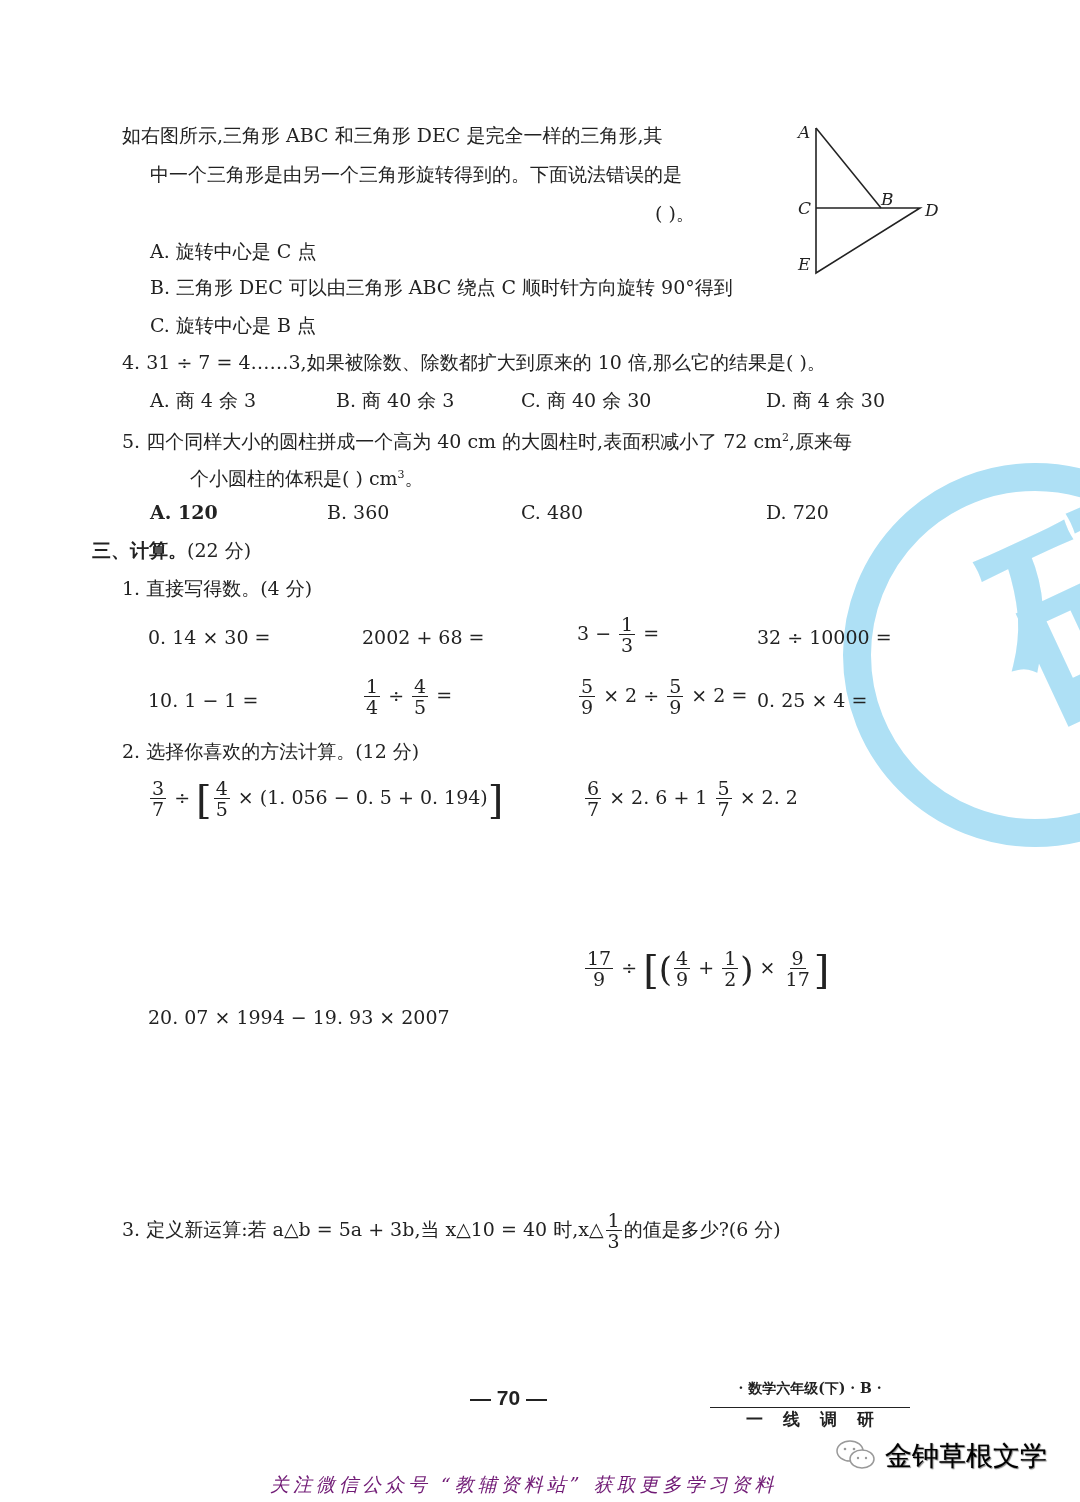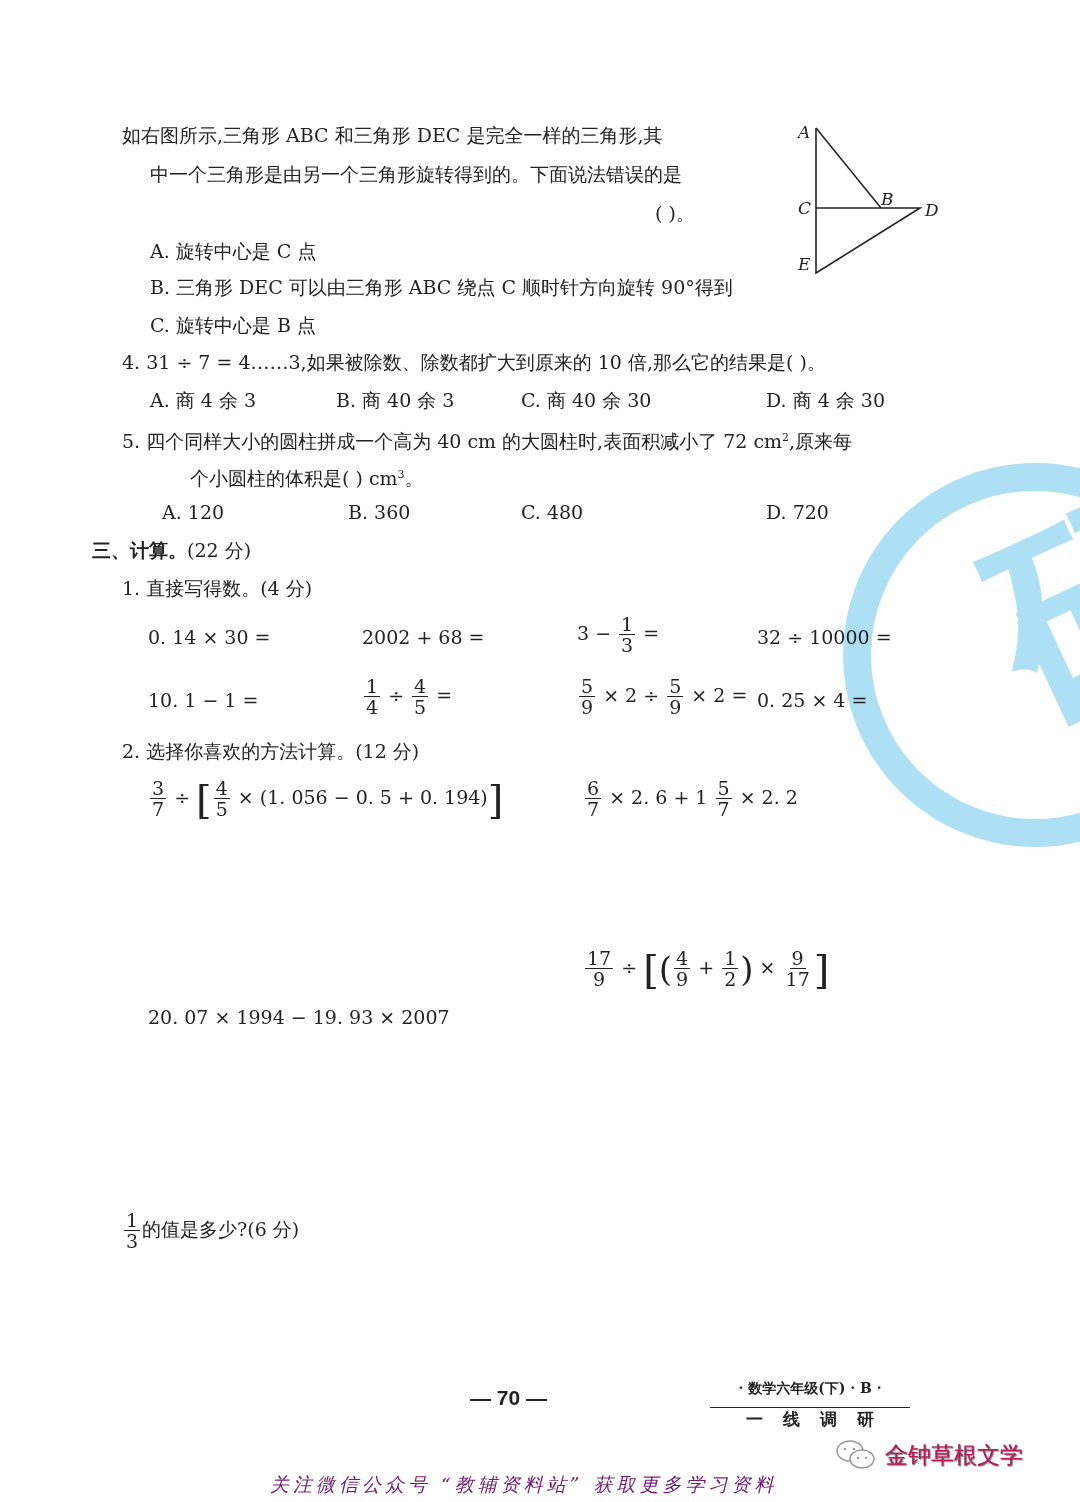--- a/index.html
+++ b/index.html
@@ -14,22 +14,22 @@
   .frac .num { border-bottom: 1.3px solid #222; padding: 0 2px; }
   .frac .den { padding: 0 2px; }
   .big-br { font-size: 40px; vertical-align: middle; font-weight: 300; line-height: 40px; }
   .mid-br { font-size: 34px; vertical-align: middle; line-height: 34px; }
   .sup { font-size: 11px; vertical-align: super; }
   .watermark { position: absolute; left: 835px; top: 455px; width: 400px; height: 400px; }
   .footer-page { position: absolute; left: 470px; top: 1386px; font-family: "Liberation Sans", sans-serif; font-size: 21px; font-weight: bold; }
   .footer-book { position: absolute; left: 710px; top: 1380px; width: 200px; text-align: center; }
   .footer-book .top { font-size: 14px; font-weight: bold; border-bottom: 1.5px solid #222; padding-bottom: 9px; }
   .footer-book .bot { font-size: 17px; font-weight: bold; letter-spacing: 20px; padding-left: 20px; }
-  .wechat { position: absolute; left: 835px; top: 1438px; font-family: "DejaVu Sans", sans-serif; font-size: 23px; color: #be185d;
-            text-shadow: 0 0 1px #666, 1px 1px 1px #888; display: flex; align-items: center; gap: 8px; }
+  .wechat { position: absolute; left: 835px; top: 1438px; font-family: "DejaVu Sans", sans-serif; font-size: 27px; color: #000000;
+            text-shadow: 0 0 1px #666, 1px 1px 1px #888; display: flex; align-items: flex-start; gap: 8px; }
   .handwrite { position: absolute; left: 270px; top: 1472px; font-size: 19px; font-style: italic; color: #701a75; letter-spacing: 4px; font-family: "DejaVu Serif", serif; }
 </style>
 </head>
 <body>
 
 <svg class="watermark" viewBox="0 0 400 400">
   <circle cx="200" cy="200" r="178" fill="none" stroke="#aee0f5" stroke-width="28"></circle>
   <text x="175" y="280" font-size="250" fill="#aee0f5" font-family="DejaVu Sans, sans-serif" font-weight="bold" transform="rotate(-25 200 200)">研</text>
 </svg>
 
@@ -61,22 +61,22 @@
 <div class="line" style="left:336px;top:387px;">B. 商 40 余 3</div>
 <div class="line" style="left:521px;top:387px;">C. 商 40 余 30</div>
 <div class="line" style="left:766px;top:387px;">D. 商 4 余 30</div>
 
 <div class="line" style="left:122px;top:425px;">
   <span>5. 四个同样大小的圆柱拼成一个高为 40 cm 的大圆柱时,表面积减小了 72 cm</span><span class="sup">2</span><span>,原来每</span>
 </div>
 <div class="line" style="left:150px;top:462px;margin-left:40px;">
   <span>个小圆柱的体积是(        ) cm</span><span class="sup">3</span><span>。</span>
 </div>
-<div class="line" style="left:162px;top:499px;">A. 120</div>
-<div class="line" style="left:348px;top:499px;">B. 360</div>
+<div class="line" style="left:150px;top:499px;font-weight:bold;">A. 120</div>
+<div class="line" style="left:327px;top:499px;">B. 360</div>
 <div class="line" style="left:521px;top:499px;">C. 480</div>
 <div class="line" style="left:766px;top:499px;">D. 720</div>
 
 <div class="line" style="left:92px;top:537px;">
   <span class="bold">三、计算。</span><span>(22 分)</span>
 </div>
 <div class="line" style="left:122px;top:575px;">1. 直接写得数。(4 分)</div>
 
 <div class="line" style="left:148px;top:624px;">0. 14 × 30 =</div>
 <div class="line" style="left:362px;top:624px;">2002 + 68 =</div>
@@ -163,21 +163,21 @@
       <span class="den">2</span>
     </span><span class="mid-br">)</span>
   <span>×</span>
   <span class="frac">
       <span class="num">9</span>
       <span class="den">17</span>
     </span><span class="big-br">]</span>
 </div>
 
 <div class="line" style="left:122px;top:1210px;">
-  <span class="frac">
+  <span>3. 定义新运算:若 a△b = 5a + 3b,当 x△10 = 40 时,x△</span><span class="frac">
       <span class="num">1</span>
       <span class="den">3</span>
     </span><span>的值是多少?(6 分)</span>
 </div>
 
 <div class="footer-page">— 70 —</div>
 <div class="footer-book">
   <div class="top">· 数学六年级(下) · B ·</div>
   <div class="bot">一线调研</div>
 </div>

